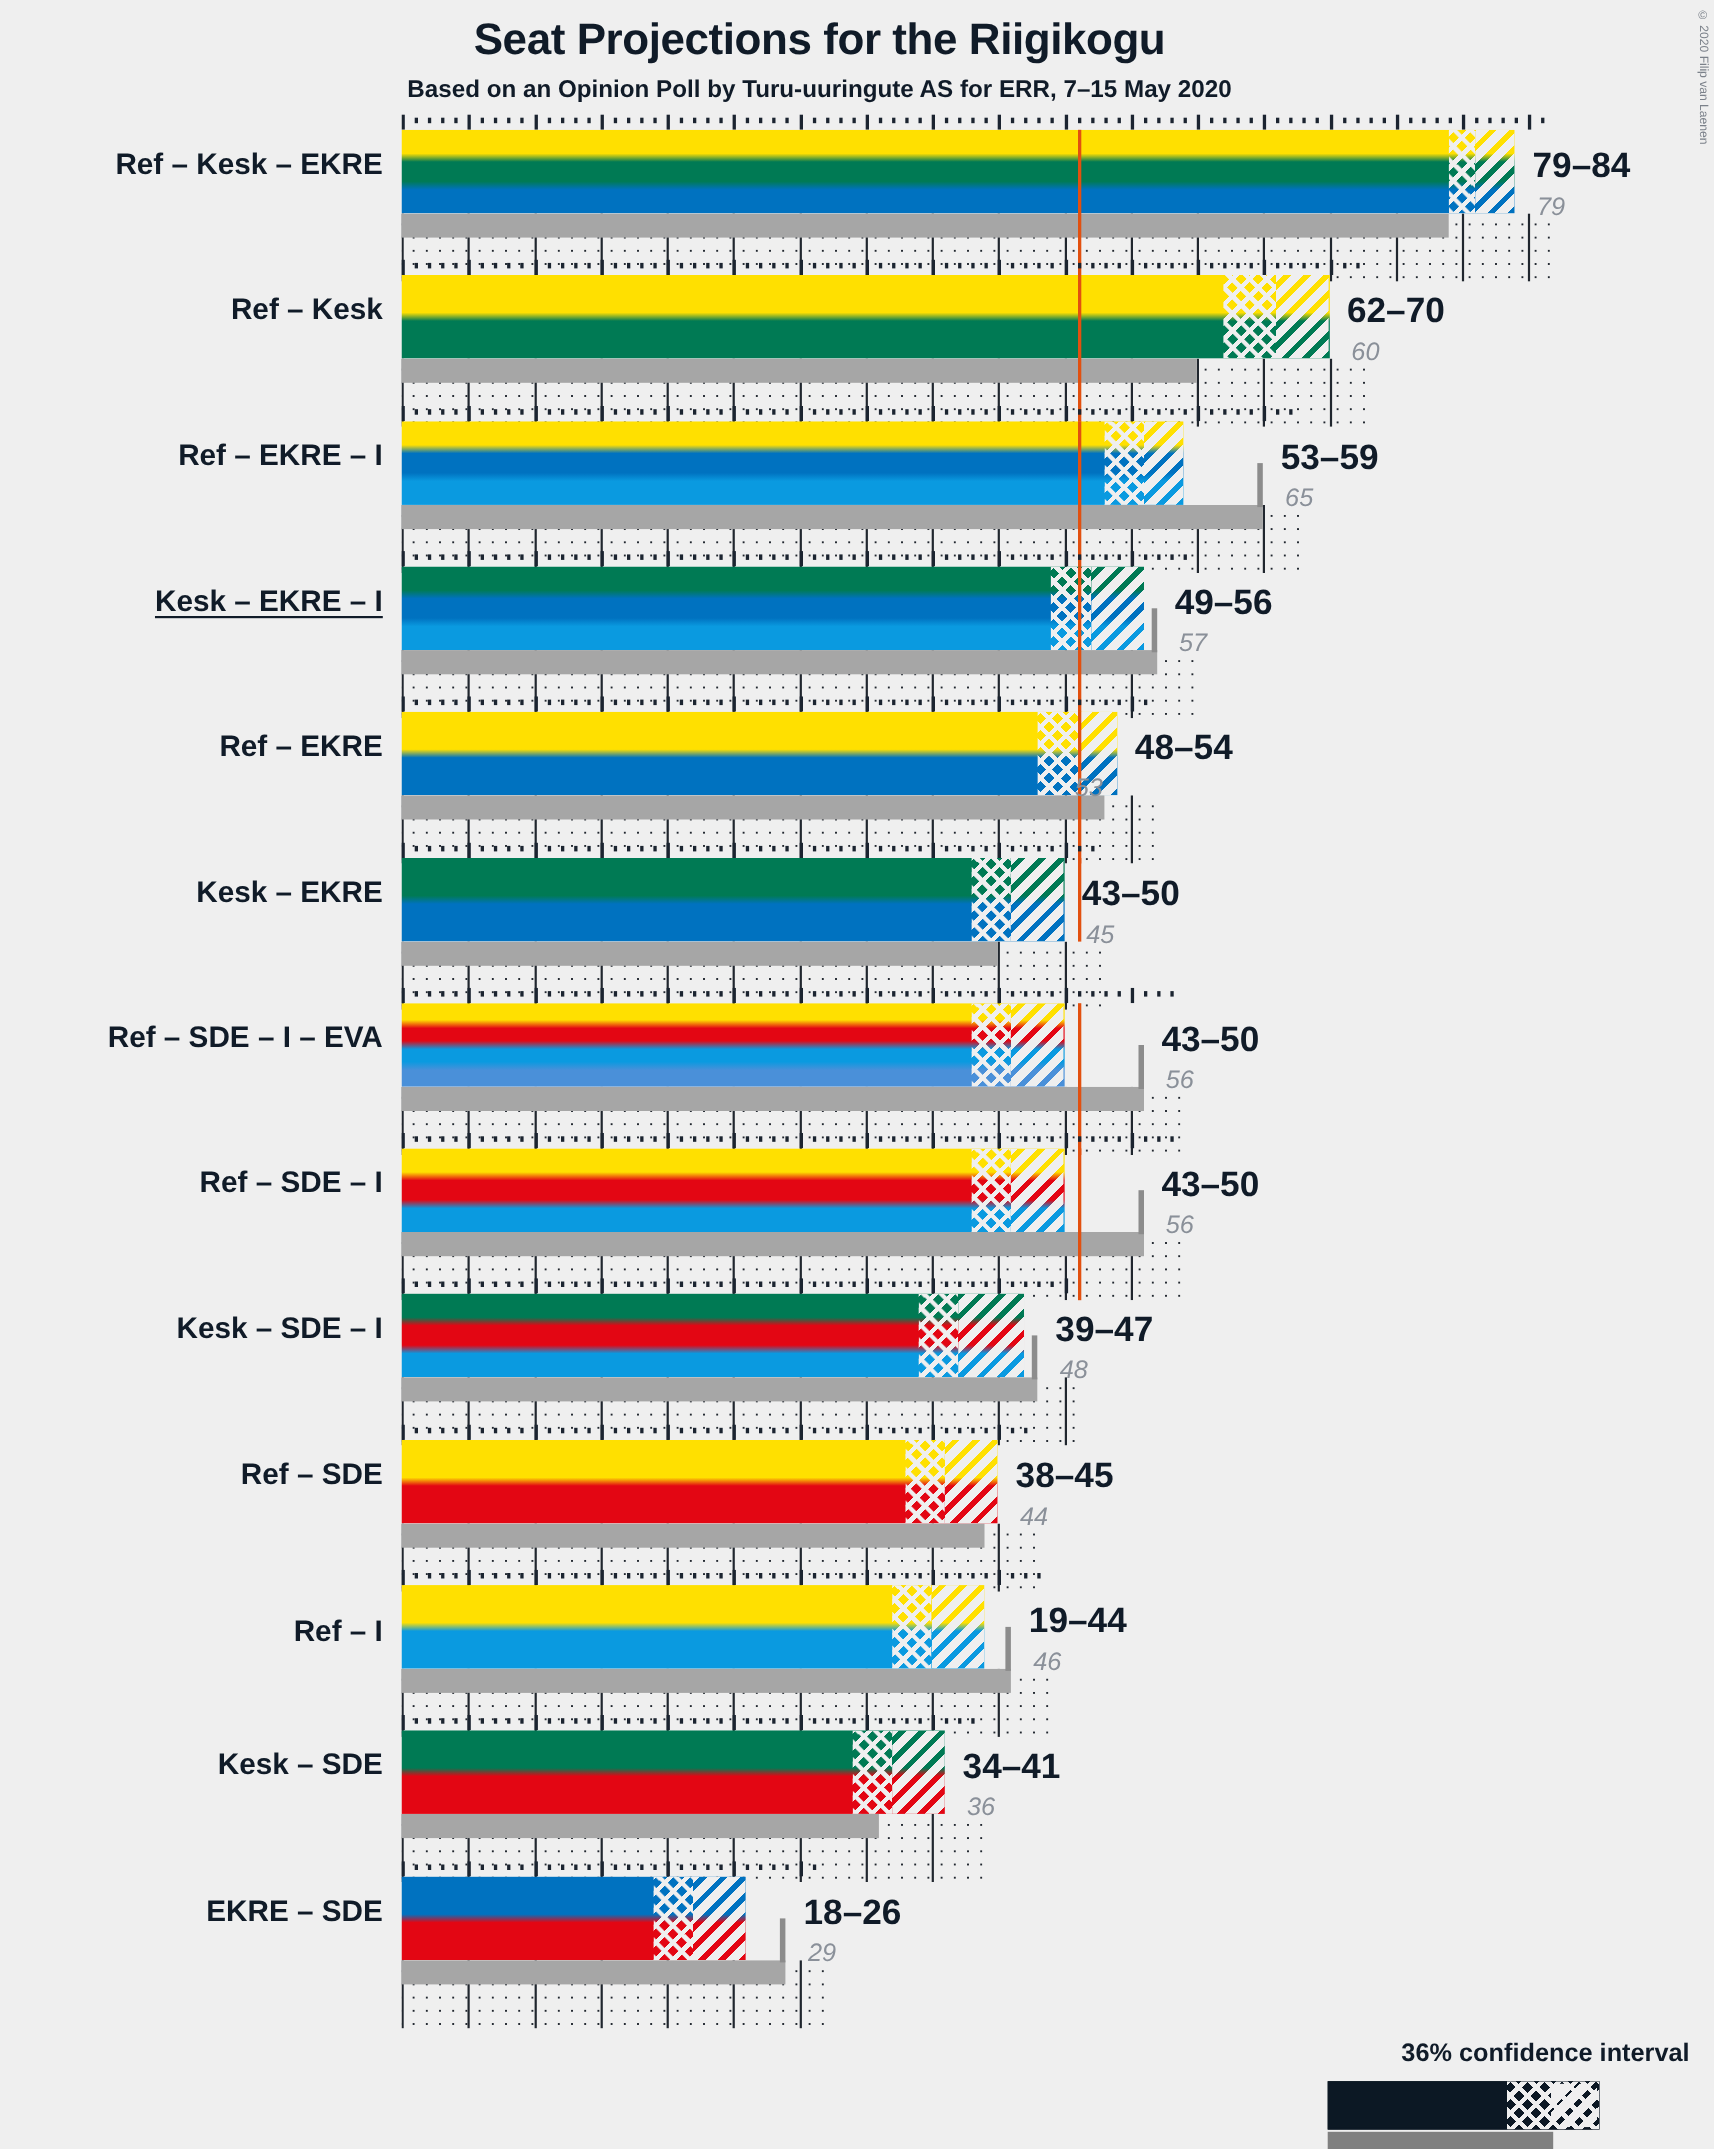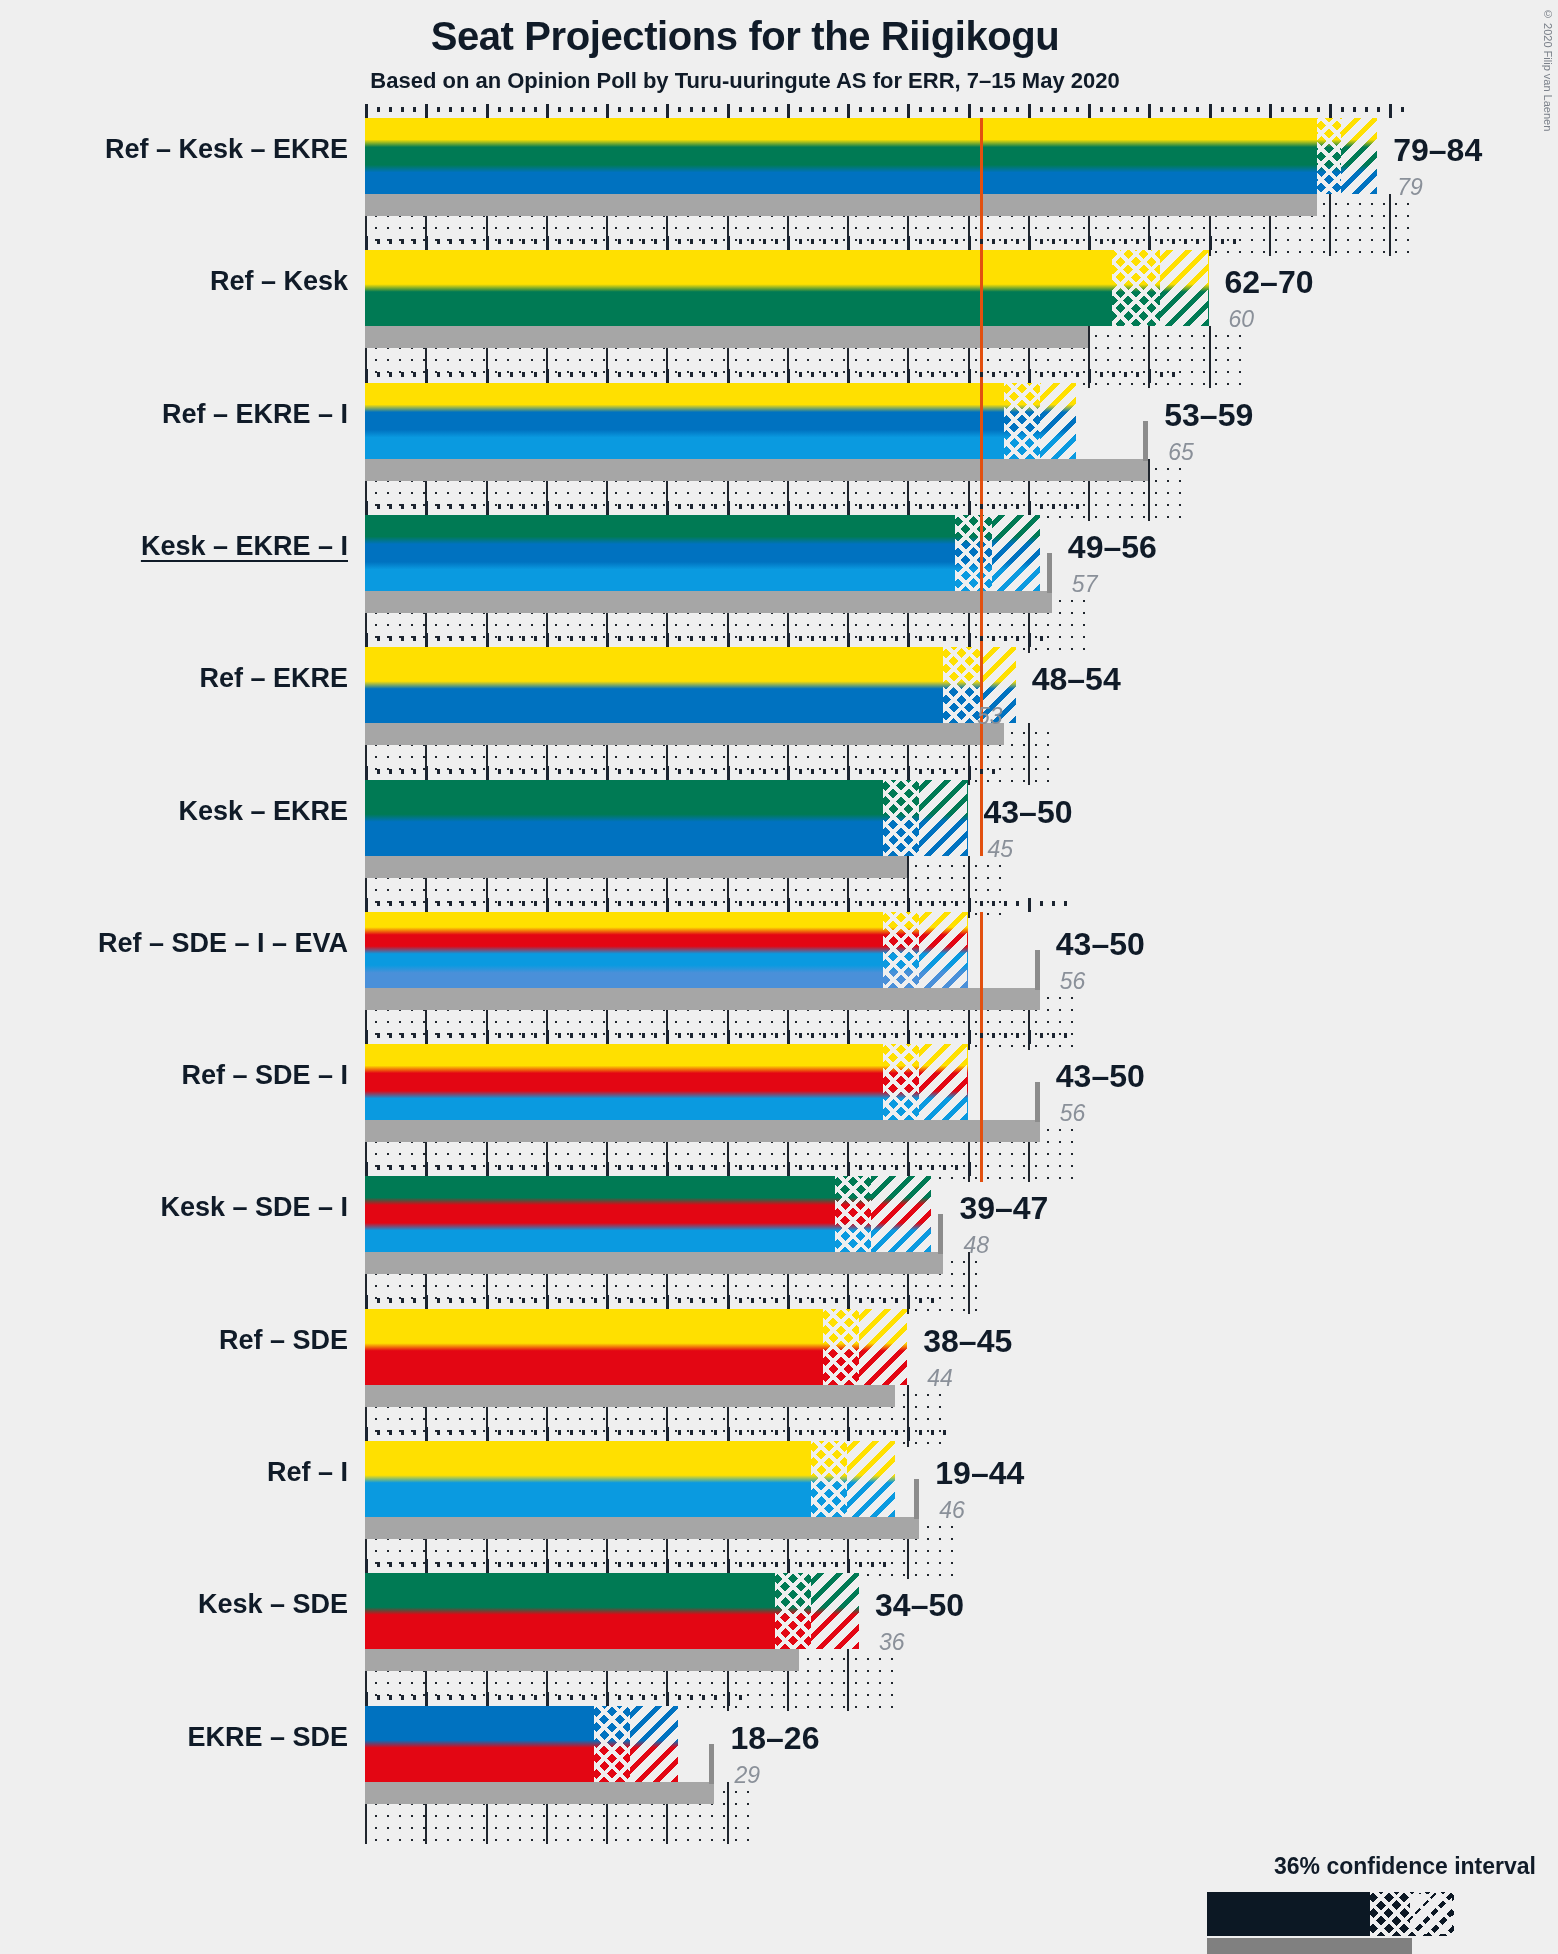--- a/index.html
+++ b/index.html
@@ -1037,21 +1037,21 @@
           <div class="gline" style="left: 361.5px; height: 62px;"></div>
           <div class="gline" style="left: 421.75px; height: 62px;"></div>
           <div class="gline" style="left: 482px; height: 62px;"></div>
           <div class="gline" style="left: 542.25px; height: 62px;"></div>
           <div class="lastres" style="width: 530.2px;"></div>
         </div>
         <div class="valuemain" style="left: 923.25px; top: 28px;">38–45</div>
         <div class="valuelast" style="left: 927.25px; top: 70px;">44</div>
       </div>
       <div class="row" style="top: 1323px; height: 132.3px;">
-        <div class="rowlabel" style="top: 30px;">Ref – I</div>
+        <div class="rowlabel" style="top: 41px;">Ref – I</div>
         <div class="ticks" style="left: 365px; top: 0px; width: 590.45px;">
           <div class="tick" style="left: 0px;"></div>
           <div class="tick minor" style="left: 12.05px;"></div>
           <div class="tick minor" style="left: 24.1px;"></div>
           <div class="tick minor" style="left: 36.15px;"></div>
           <div class="tick minor" style="left: 48.2px;"></div>
           <div class="tick" style="left: 60.25px;"></div>
           <div class="tick minor" style="left: 72.3px;"></div>
           <div class="tick minor" style="left: 84.35px;"></div>
           <div class="tick minor" style="left: 96.4px;"></div>
@@ -1178,21 +1178,21 @@
           <div class="gline" style="left: 60.25px; height: 62px;"></div>
           <div class="gline" style="left: 120.5px; height: 62px;"></div>
           <div class="gline" style="left: 180.75px; height: 62px;"></div>
           <div class="gline" style="left: 241px; height: 62px;"></div>
           <div class="gline" style="left: 301.25px; height: 62px;"></div>
           <div class="gline" style="left: 361.5px; height: 62px;"></div>
           <div class="gline" style="left: 421.75px; height: 62px;"></div>
           <div class="gline" style="left: 482px; height: 62px;"></div>
           <div class="lastres" style="width: 433.8px;"></div>
         </div>
-        <div class="valuemain" style="left: 875.05px; top: 28px;">34–50</div>
+        <div class="valuemain" style="left: 875.05px; top: 28px;">34–41</div>
         <div class="valuelast" style="left: 879.05px; top: 70px;">36</div>
       </div>
       <div class="row" style="top: 1587.6px; height: 132.3px;">
         <div class="rowlabel" style="top: 30px;">EKRE – SDE</div>
         <div class="ticks" style="left: 365px; top: 0px; width: 385.6px;">
           <div class="tick" style="left: 0px;"></div>
           <div class="tick minor" style="left: 12.05px;"></div>
           <div class="tick minor" style="left: 24.1px;"></div>
           <div class="tick minor" style="left: 36.15px;"></div>
           <div class="tick minor" style="left: 48.2px;"></div>

